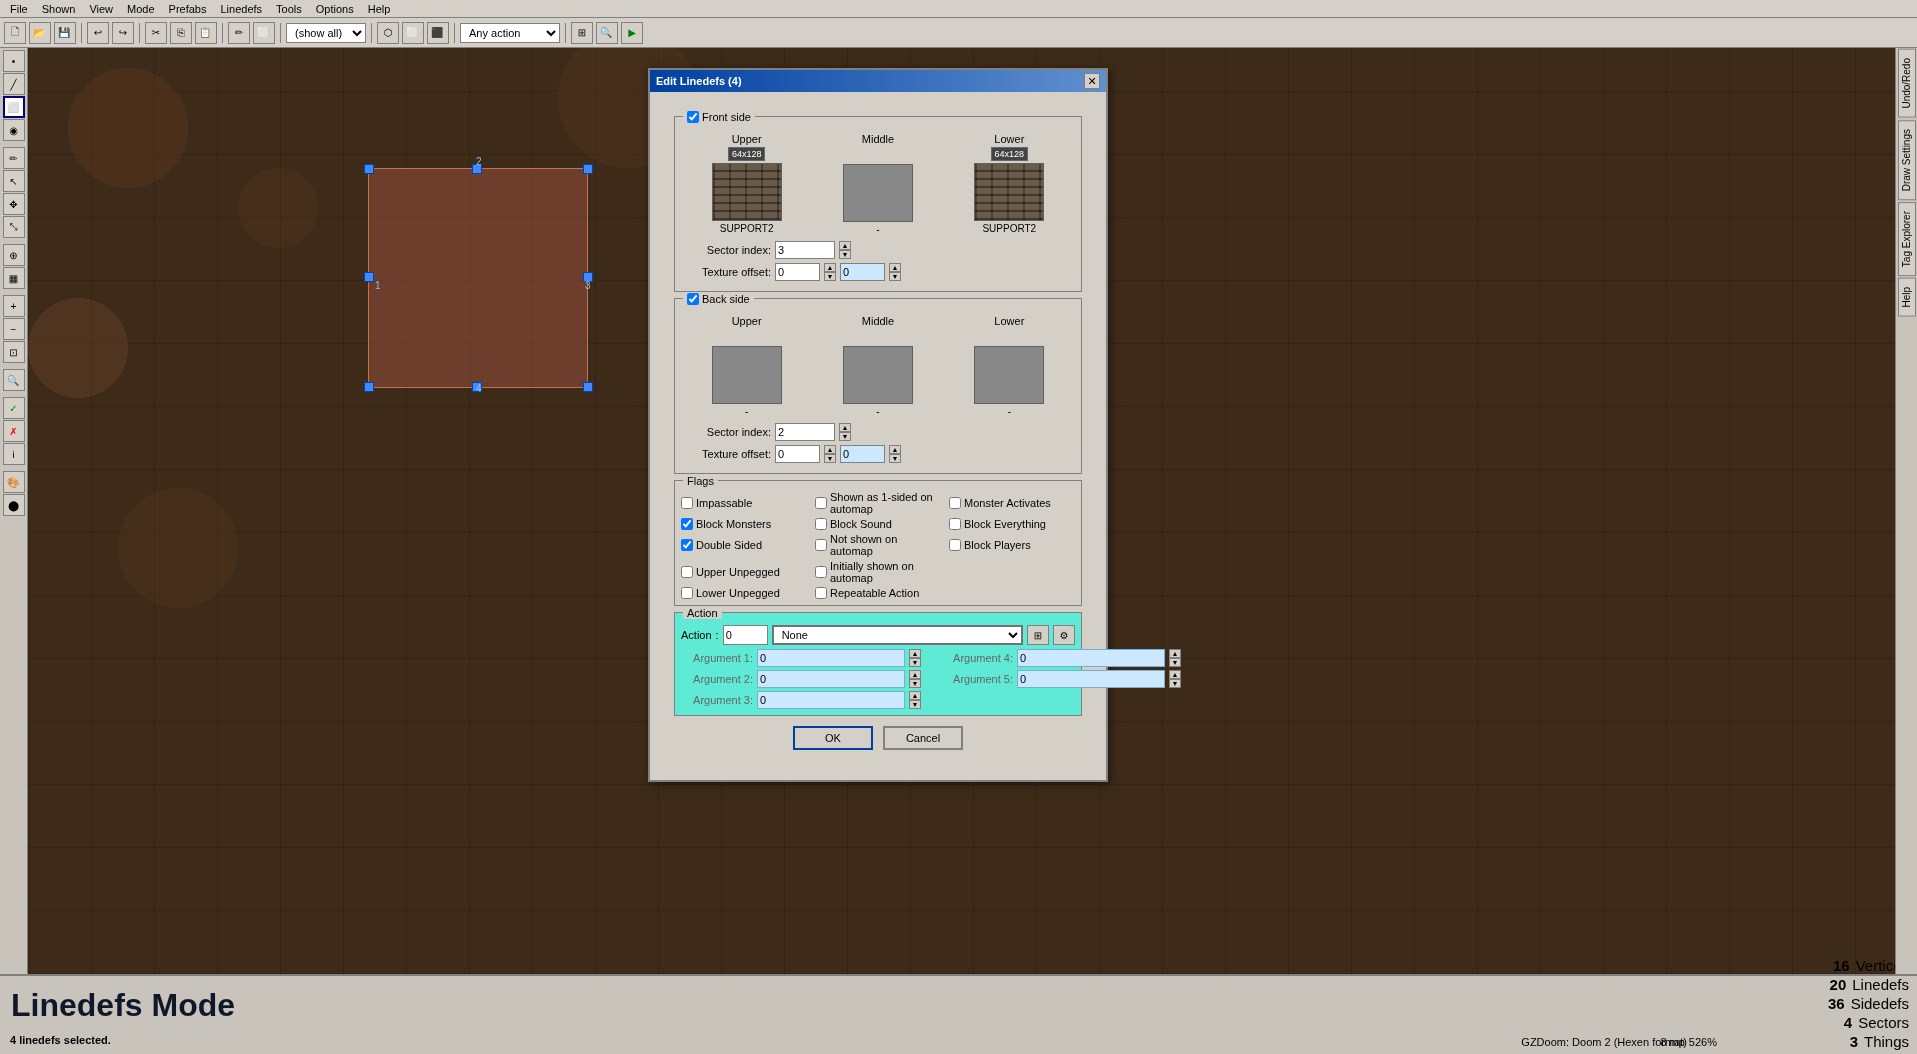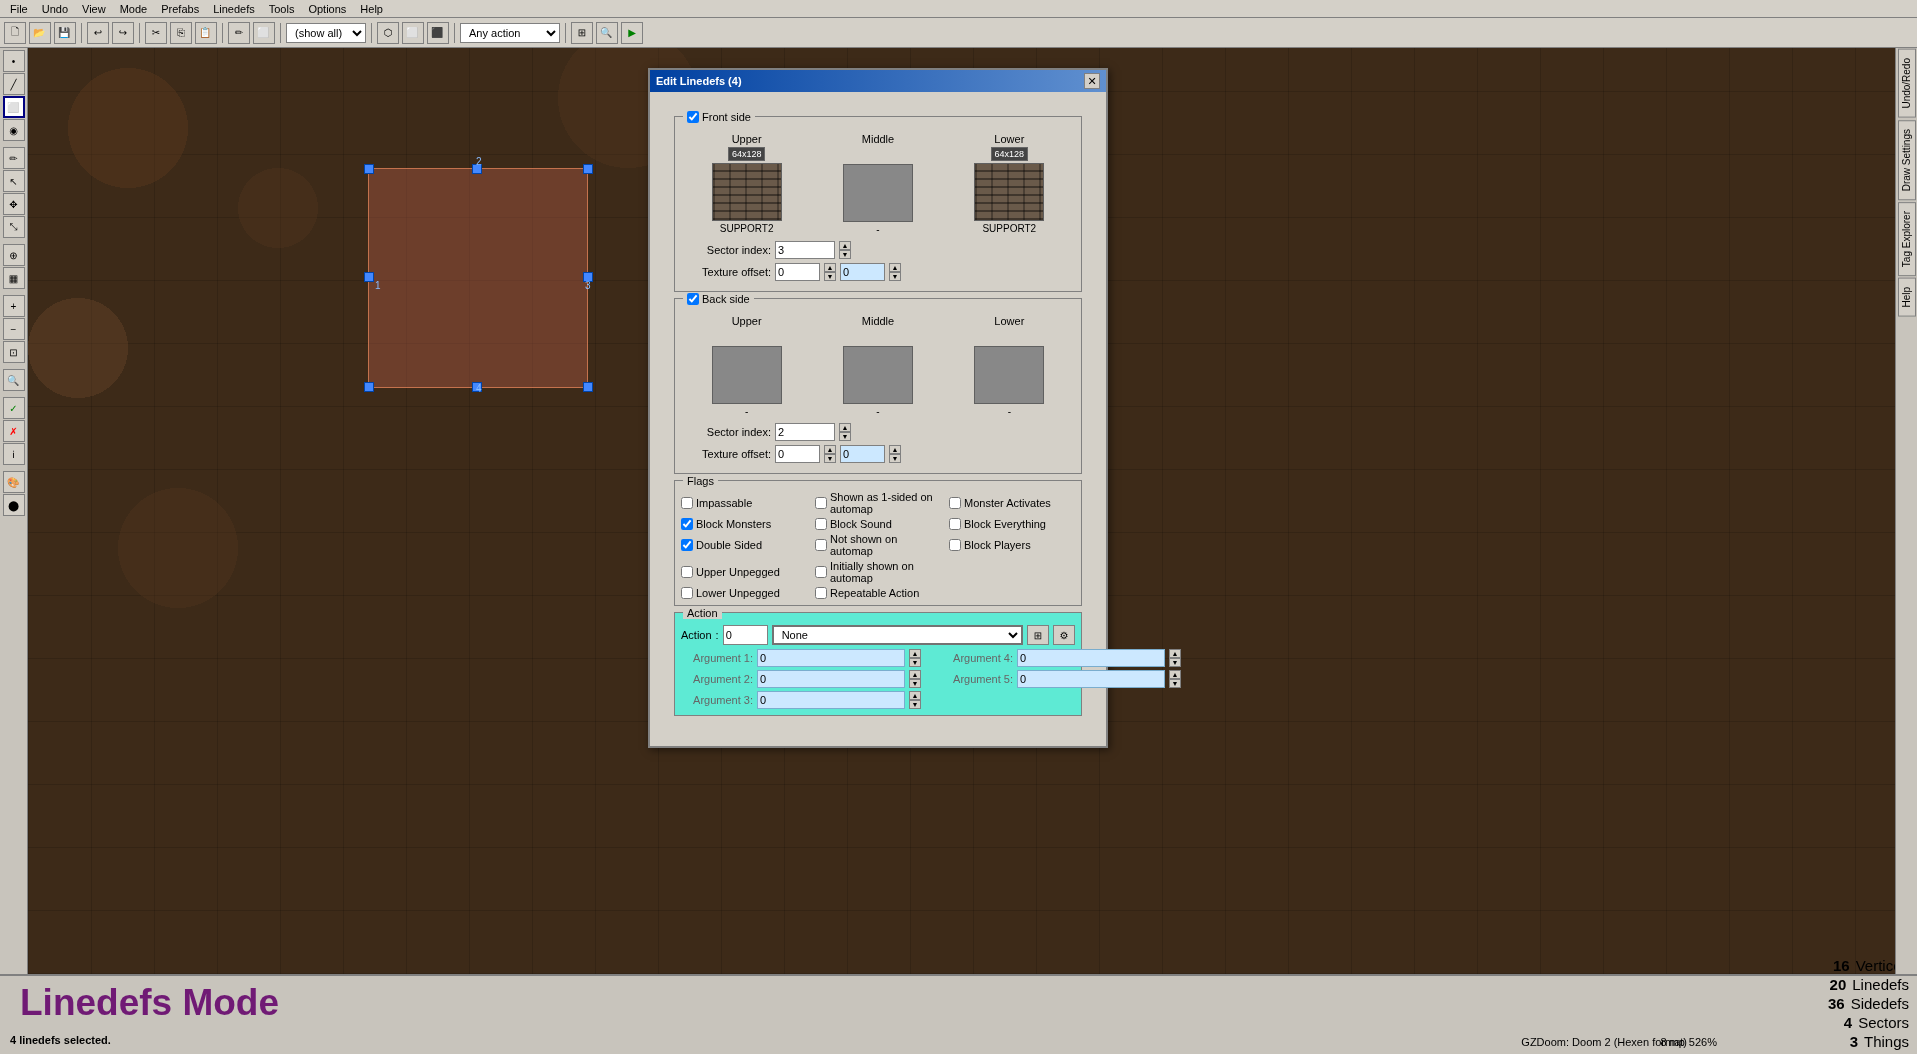--- a/index.html
+++ b/index.html
@@ -435,24 +435,24 @@
     
     #statusbar {
       position: absolute;
       bottom: 0; left: 0; right: 0;
       height: 80px;
       background: #c8c4bc;
       border-top: 2px solid #808080;
     }
     #mode-label {
       position: absolute;
-      bottom: 30px; left: 20px;
-      font-size: 37px;
+      bottom: 30px; left: 11px;
+      font-size: 32px;
       font-weight: bold;
-      color: #701a75;
+      color: #0f172a;
     }
     #status-text {
       position: absolute;
       bottom: 8px; left: 10px;
       font-size: 11px;
       font-weight: bold;
       color: #000;
     }
     #stats-right {
       position: absolute;
@@ -492,21 +492,21 @@
       width: 10px; height: 10px;
       background: #4488ff;
       border: 1px solid #0044aa;
     }
   </style>
 </head>
 <body>
 
 <div id="menubar">
   <span class="menu-item">File</span>
-  <span class="menu-item">Undo</span>
+  <span class="menu-item">Shown</span>
   <span class="menu-item">View</span>
   <span class="menu-item">Mode</span>
   <span class="menu-item">Prefabs</span>
   <span class="menu-item">Linedefs</span>
   <span class="menu-item">Tools</span>
   <span class="menu-item">Options</span>
   <span class="menu-item">Help</span>
 </div>
 
 <div id="toolbar">
@@ -857,20 +857,24 @@
             <input type="text" class="arg-input" value="0" style="">
             <div class="form-spinner">
               <button class="arg-spin-btn">▲</button>
               <button class="arg-spin-btn">▼</button>
             </div>
           </div>
         </div>
       </div>
 
 
+      <div class="dialog-buttons">
+        <button class="dlg-btn default">OK</button>
+        <button class="dlg-btn">Cancel</button>
+      </div>
 
     </div>
   </div>
 </div>
 
 <div id="statusbar">
   <div id="mode-label">Linedefs Mode</div>
   <div id="status-text">4 linedefs selected.</div>
 
   <div id="stats-right">

